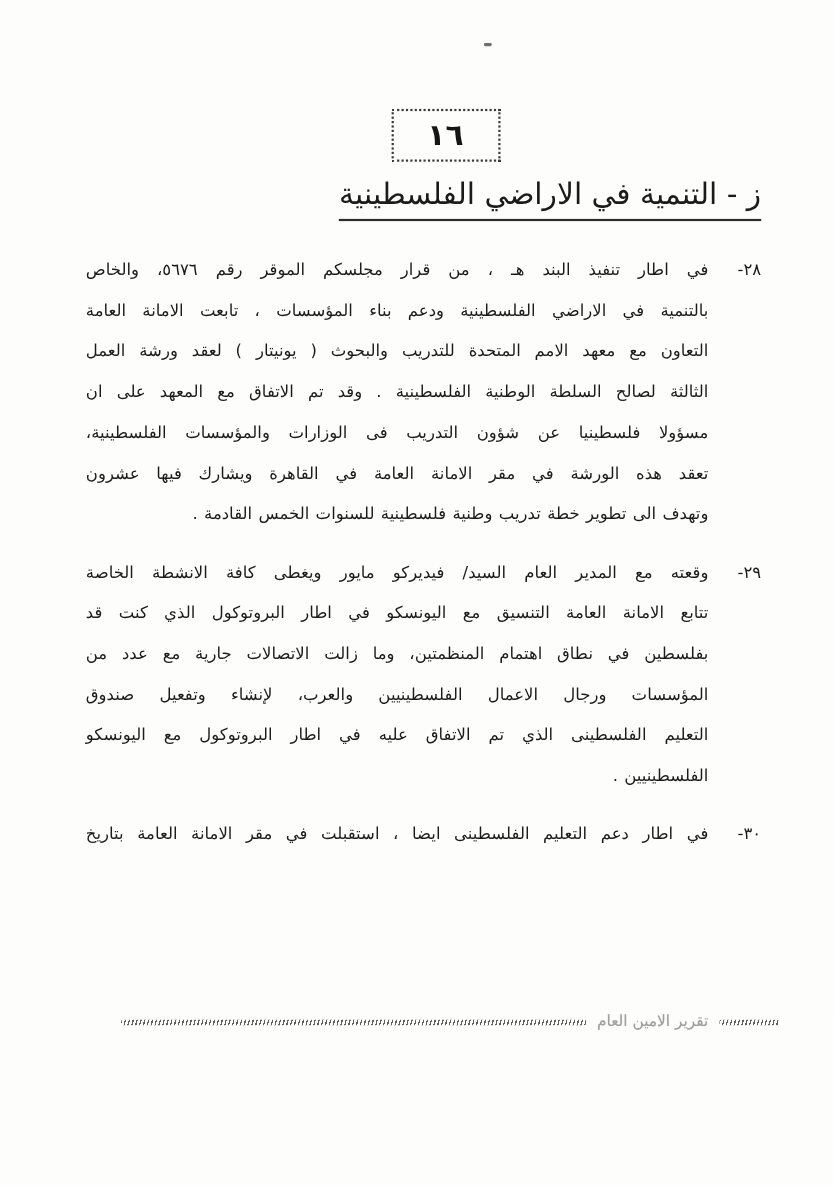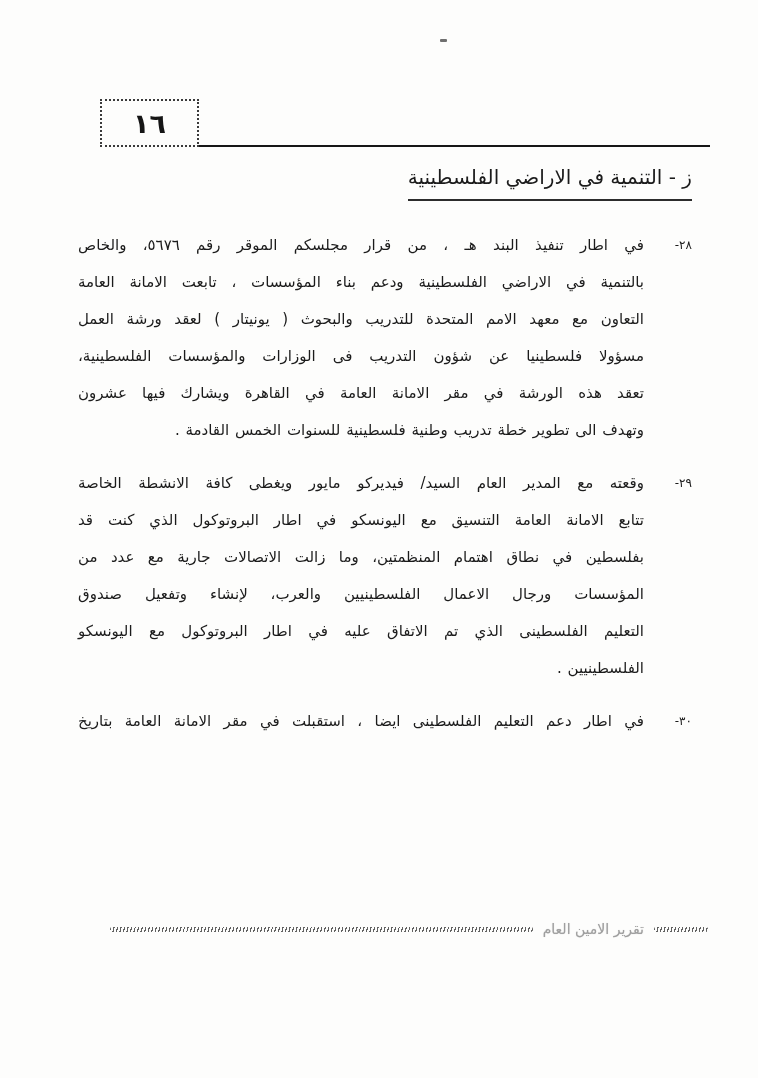--- a/index.html
+++ b/index.html
@@ -21,21 +21,22 @@
     width: 7px; height: 3px;
     background: #6f6f6f;
     border-radius: 1px;
   }
 
   
   .page-header {
     position: absolute;
     top: 99px; left: 100px; right: 48px;
     display: flex;
-    align-items: flex-end;
+    align-items: center;
+    flex-direction: column;
   }
   .page-number-box {
     width: 99px; height: 48px;
     border: 2px dotted #3a3a3a;
     display: flex;
     align-items: center;
     justify-content: center;
     font-size: 27px;
     font-weight: bold;
     letter-spacing: 3px;
@@ -50,38 +51,38 @@
 
   
   .doc-body {
     position: absolute;
     top: 162px; right: 66px; left: 78px;
     direction: rtl;
   }
   .section-heading {
     margin: 0 0 26px 0;
     text-align: right;
-    font-size: 20px;
+    font-size: 27px;
     font-weight: normal;
     line-height: 30px;
   }
   .section-heading .ht {
     display: inline-block;
     border-bottom: 2px solid #2c2c2c;
     padding-bottom: 7px;
   }
   .para {
     position: relative;
     padding-right: 48px;
     margin-bottom: 16px;
   }
   .para-num {
     position: absolute;
     right: 0; top: 0;
-    font-size: 12px;
+    font-size: 15px;
     line-height: 37px;
     white-space: nowrap;
   }
   .line {
     font-size: 15px;
     line-height: 37px;
     text-align: justify;
     text-align-last: justify;
     word-spacing: 1px;
   }
@@ -141,20 +142,21 @@
     <h2 class="section-heading">
       <span class="ht">ز - التنمية في الاراضي الفلسطينية</span>
     </h2>
 
     <section class="para">
       <span class="para-num">٢٨-</span>
       <div class="para-lines">
         <div class="line">في اطار تنفيذ البند هـ ، من قرار مجلسكم الموقر رقم ٥٦٧٦، والخاص</div>
         <div class="line">بالتنمية في الاراضي الفلسطينية ودعم بناء المؤسسات ، تابعت الامانة العامة</div>
         <div class="line">التعاون مع معهد الامم المتحدة للتدريب والبحوث ( يونيتار ) لعقد ورشة العمل</div>
+        <div class="line">الثالثة لصالح السلطة الوطنية الفلسطينية . وقد تم الاتفاق مع المعهد على ان</div>
         <div class="line">مسؤولا فلسطينيا عن شؤون التدريب فى الوزارات والمؤسسات الفلسطينية،</div>
         <div class="line">تعقد هذه الورشة في مقر الامانة العامة في القاهرة ويشارك فيها عشرون</div>
         <div class="line last">وتهدف الى تطوير خطة تدريب وطنية فلسطينية للسنوات الخمس القادمة .</div>
       </div>
     </section>
 
     <section class="para">
       <span class="para-num">٢٩-</span>
       <div class="para-lines">
         <div class="line">وقعته مع المدير العام السيد/ فيديركو مايور ويغطى كافة الانشطة الخاصة</div>

